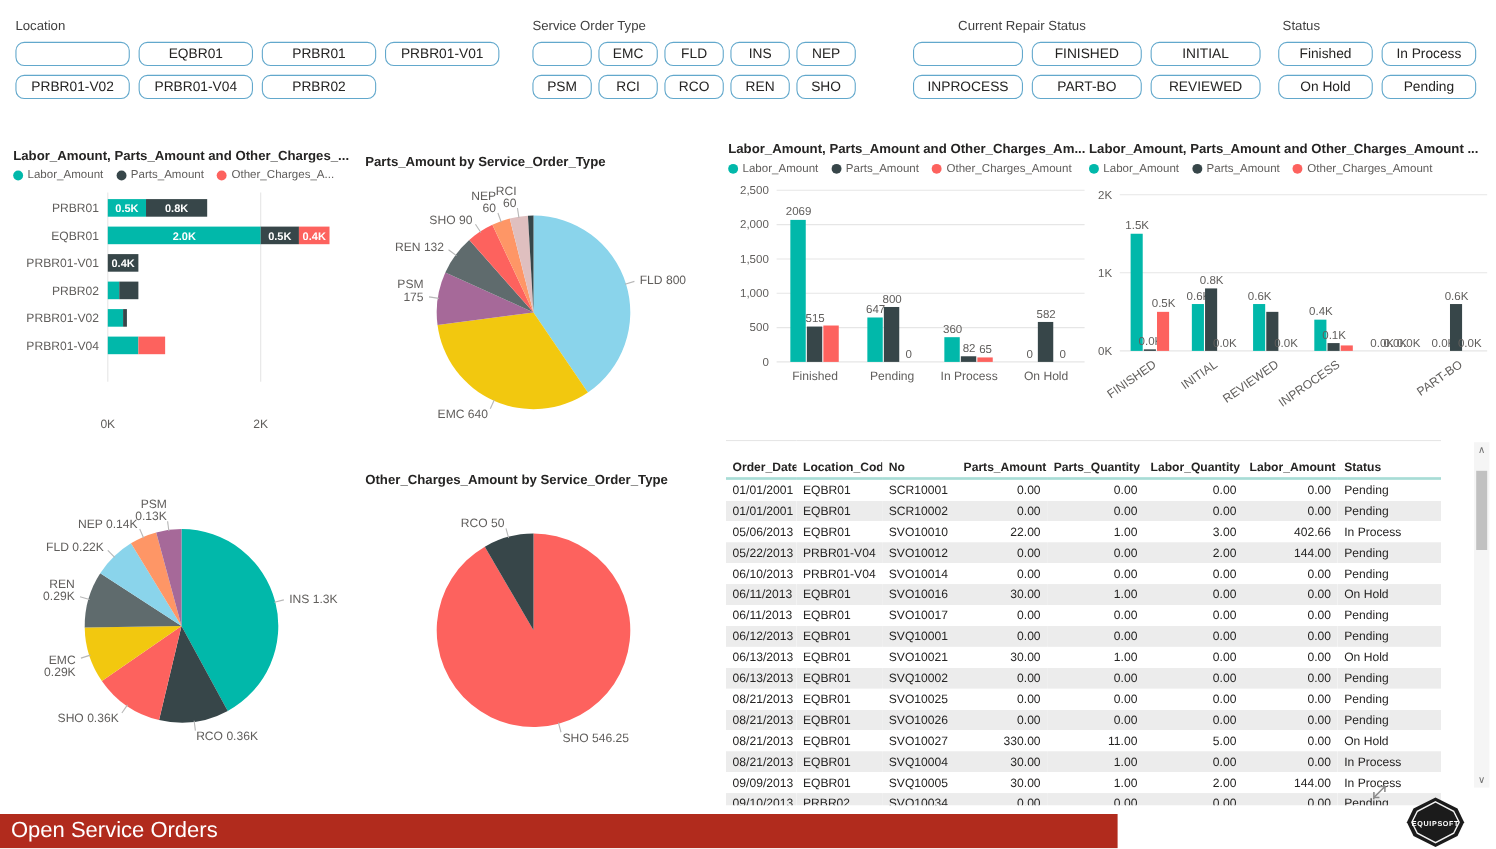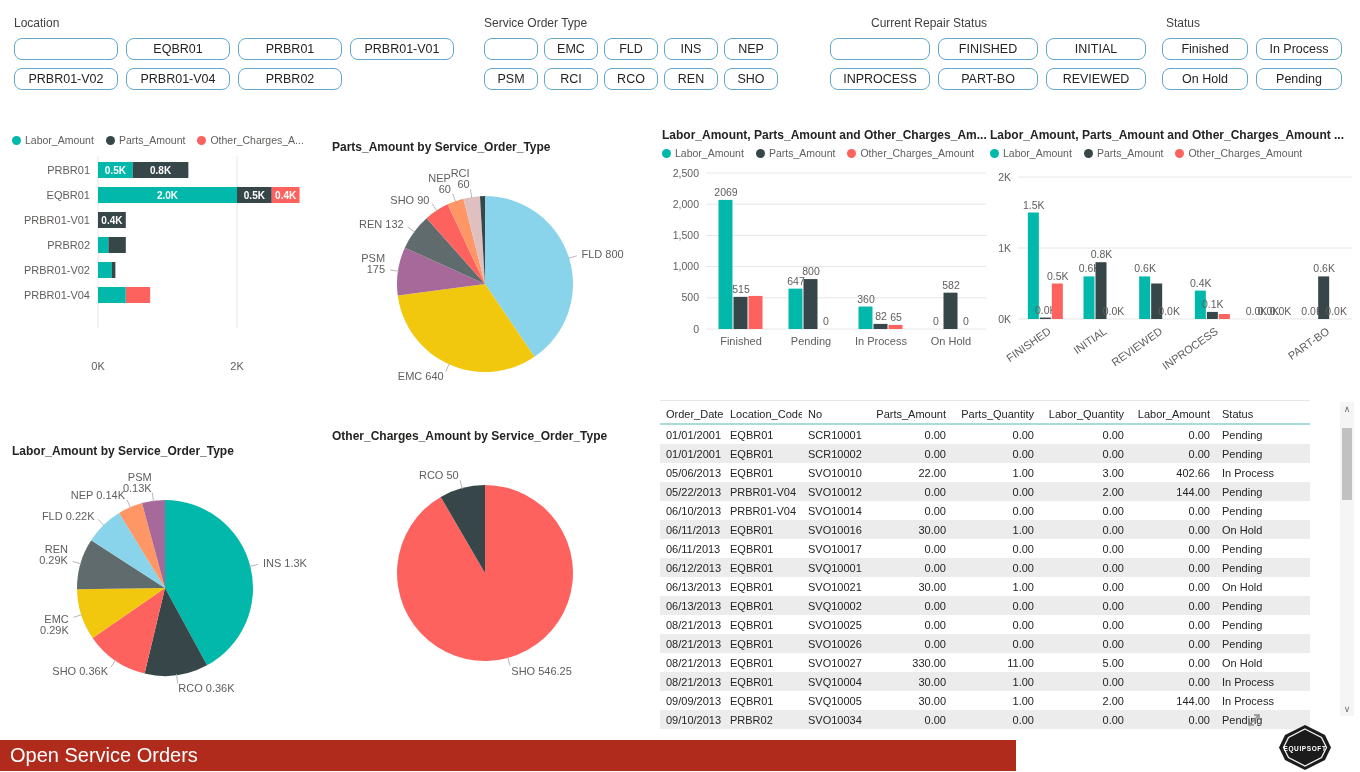--- a/index.html
+++ b/index.html
@@ -21,21 +21,21 @@
   .legend .li{display:flex;align-items:center;}
   svg text{font-family:"Liberation Sans",sans-serif;}
   .axis-t{font-size:10.5px;fill:#605E5C;}
   .cat-t{font-size:11px;fill:#605E5C;}
   .val-t{font-size:10.5px;fill:#605E5C;}
   .seg-t{font-size:10px;font-weight:bold;fill:#fff;}
   .pie-t{font-size:11px;fill:#605E5C;}
   
   .tbl-wrap{position:absolute;left:660px;top:400px;width:676px;height:332px;overflow:hidden;}
   table.svc{border-collapse:collapse;table-layout:fixed;width:650px;font-size:11px;}
-  table.svc th{font-weight:normal;color:#252423;text-align:left;padding:7px 6px 3px 6px;
+  table.svc th{font-weight:bold;color:#252423;text-align:left;padding:18px 6px 3px 6px;
                border-top:1px solid #e6e6e6;border-bottom:2px solid #a8dcd6;white-space:nowrap;overflow:hidden;}
   table.svc td{padding:2px 6px;color:#252423;white-space:nowrap;overflow:hidden;height:15px;}
   table.svc tr.alt{background:#ececec;}
   table.svc .num{text-align:right;}
   
   .sb{position:absolute;left:1340px;top:402px;width:14px;height:314px;background:#f5f5f5;}
   .sb .arr{position:absolute;left:0;width:14px;height:14px;font-size:9px;color:#707070;
            display:flex;align-items:center;justify-content:center;cursor:pointer;}
   .sb .thumb{position:absolute;left:2px;top:26px;width:10px;height:72px;background:#c1c1c1;cursor:pointer;}
   
@@ -87,20 +87,21 @@
 
   <div class="slicer-label" style="left:1166px;top:16px;">Status</div>
   <div class="slicer-group g-sts" style="left:1162px;top:38px;width:190px;">
       <button class="sbtn">Finished</button>
       <button class="sbtn">In Process</button>
       <button class="sbtn">On Hold</button>
       <button class="sbtn">Pending</button>
     </div>
 
   <div class="chart" style="left:10px;top:134px;width:312px;height:300px;">
+    <div class="chart-title">Labor_Amount, Parts_Amount and Other_Charges_...</div>
     <div class="legend">
         <span class="li">
           <span class="dot" style="background: rgb(1, 184, 170);"></span>
           <span>Labor_Amount</span>
         </span>
         <span class="li">
           <span class="dot" style="background: rgb(55, 70, 73);"></span>
           <span>Parts_Amount</span>
         </span>
         <span class="li">
@@ -276,21 +277,20 @@
         <text x="292.5" y="152" text-anchor="middle" class="val-t">0.0K</text>
         <text x="324.16666666666663" y="152" text-anchor="middle" class="val-t">0.0K</text>
         <rect x="330.16666666666663" y="113.4" width="11" height="42.6" fill="#374649"></rect>
         <text x="336.16666666666663" y="109.4" text-anchor="middle" class="val-t">0.6K</text>
         <text x="348.16666666666663" y="152" text-anchor="middle" class="val-t">0.0K</text>
         <text x="342.16666666666663" y="170" text-anchor="end" class="cat-t" transform="rotate(-35 342.16666666666663 170)">PART-BO</text>
       </svg>
   </div>
 
   <div class="chart" style="left:10px;top:444px;width:316px;height:300px;">
-    <div class="chart-title">Labor_Amount by Service_Order_Type</div>
     <svg width="316" height="272">
         <path d="M155,125 L155,37 A88,88 0 0 1 197.04892905724205,202.30386513712637 Z" fill="#01B8AA"></path>
         <line x1="239.31491817823758" y1="103.5525159378284" x2="248.03715109322766" y2="101.33381069001756" stroke="#b7b7b7"></line>
         <text x="252.88283604599994" y="104.10119666345597" text-anchor="start" class="pie-t"><tspan x="252.88283604599994" y="104.10119666345597">INS 1.3K</tspan></text>
         <path d="M155,125 L197.04892905724205,202.30386513712637 A88,88 0 0 1 134.60908562362766,210.60496837739882 Z" fill="#374649"></path>
         <line x1="166.46538937866197" y1="211.24120155932235" x2="167.65146414197181" y2="220.16270516890745" stroke="#b7b7b7"></line>
         <text x="168.31039456603284" y="229.11909606312136" text-anchor="start" class="pie-t"><tspan x="168.31039456603284" y="229.11909606312136">RCO 0.36K</tspan></text>
         <path d="M155,125 L134.60908562362766,210.60496837739882 A88,88 0 0 1 82.61653760587163,175.04632226085954 Z" fill="#FD625E"></path>
         <line x1="105.88680242810844" y1="196.81151595854487" x2="100.80612681722312" y2="204.2402934714978" stroke="#b7b7b7"></line>
         <text x="97.98352925562014" y="212.36739208980498" text-anchor="end" class="pie-t"><tspan x="97.98352925562014" y="212.36739208980498">SHO 0.36K</tspan></text>

